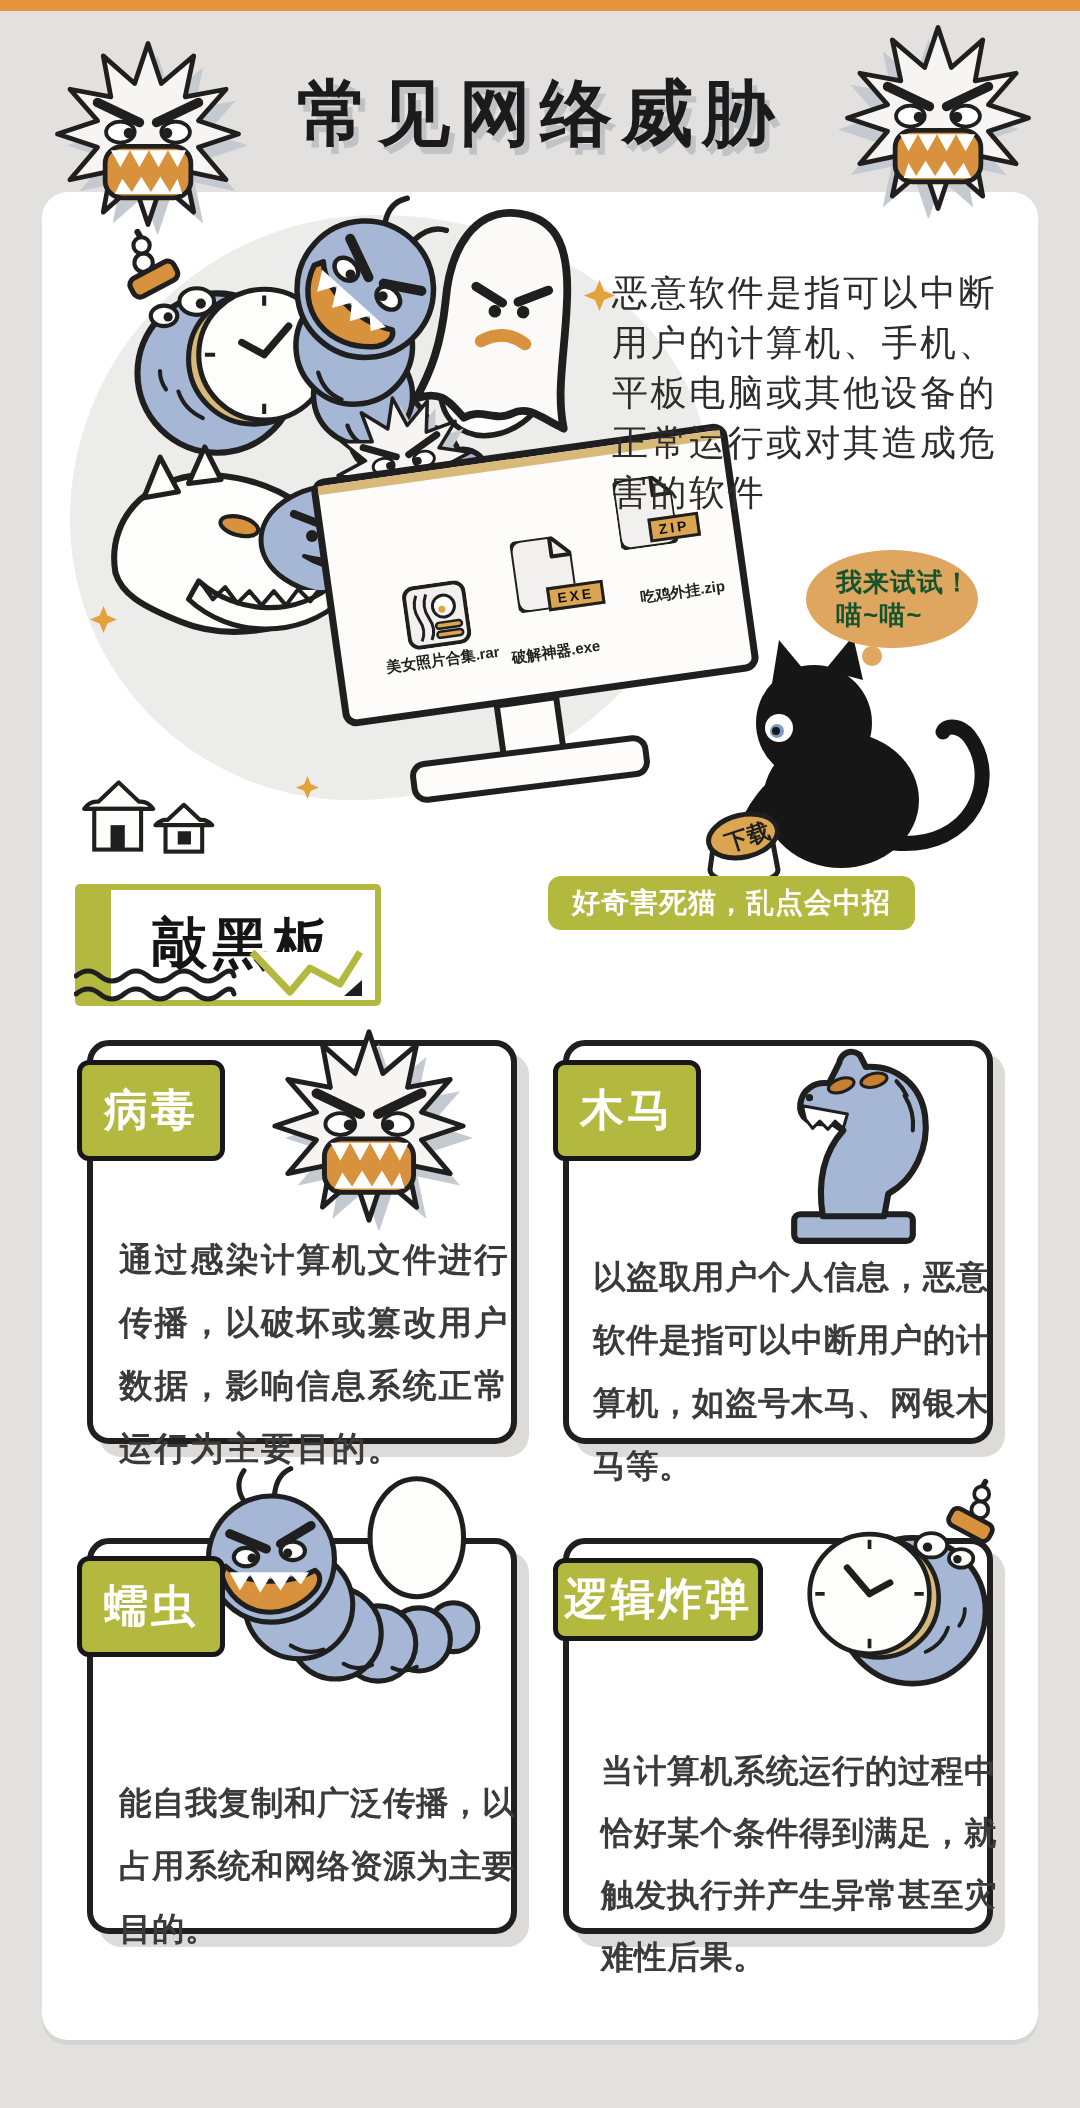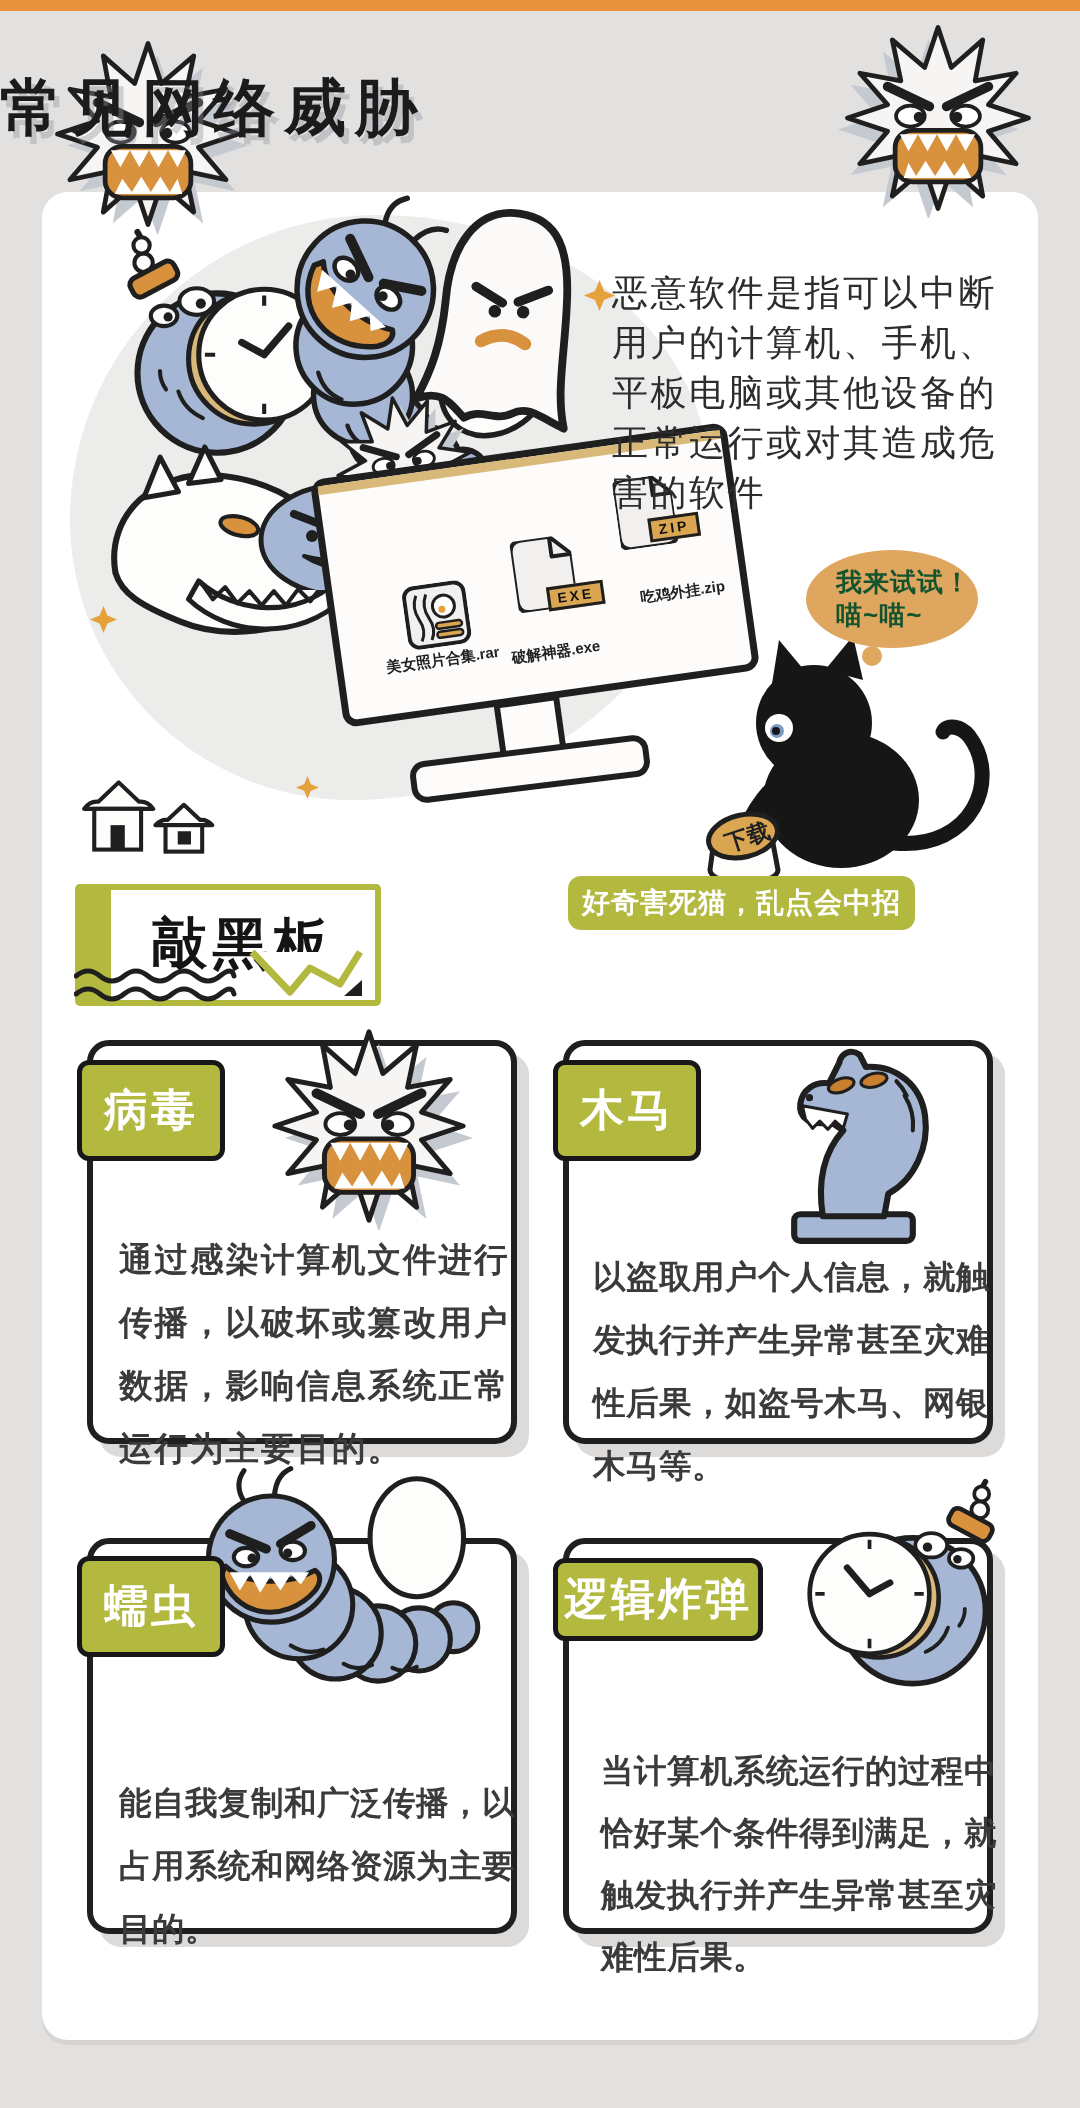--- a/index.html
+++ b/index.html
@@ -8,22 +8,22 @@
     background:#e3e1df;
     font-family:"Liberation Sans","DejaVu Sans",sans-serif;
     -webkit-font-smoothing:antialiased;
   }
   .abs{position:absolute;}
 
   
   .top-band{left:0;top:0;width:1080px;height:11px;background:#e8923b;z-index:9;}
   .header{left:0;top:0;width:1080px;height:260px;z-index:5;}
   .page-title{
-    left:0;top:66px;width:1080px;
-    font-size:62px;font-weight:900;color:#1b1b1b;letter-spacing:9px;
+    left:0;top:66px;width:1080px;text-align:center;
+    font-size:72px;font-weight:900;color:#1b1b1b;letter-spacing:9px;
     text-shadow:5px 7px 0 rgba(140,145,155,.38);
   }
   .burst-left{left:48px;top:34px;width:200px;height:200px;}
   .burst-right{left:838px;top:18px;width:200px;height:200px;transform:scaleX(-1);}
 
   
   .panel{
     left:42px;top:192px;width:996px;height:1848px;background:#ffffff;
     border-radius:26px;z-index:1;box-shadow:0 5px 0 #d6d4d2;
   }
@@ -56,22 +56,22 @@
 
   .file-label{
     position:absolute;font-size:15px;font-weight:800;color:#222;text-align:center;letter-spacing:0;
   }
   .badge-tag{
     position:absolute;background:#dba652;border:3px solid #1f1f1f;color:#101010;
     font-size:14px;font-weight:900;letter-spacing:3px;padding:1px 7px;
   }
 
   .caption-pill{
-    left:568px;top:876px;background:#b2b93e;border-radius:13px;z-index:7;
-    color:#ffffff;font-weight:800;font-size:28px;letter-spacing:1px;padding:8px 14px;
+    left:548px;top:876px;background:#b2b93e;border-radius:13px;z-index:7;
+    color:#ffffff;font-weight:800;font-size:28px;letter-spacing:1px;padding:8px 24px;
   }
 
   
   .board-badge{
     left:75px;top:840px;width:306px;height:122px;background:#ffffff;
     border:6px solid #b2b93e;border-radius:5px;z-index:6;box-sizing:border-box;margin-top:44px;
   }
   .board-bar{position:absolute;left:0;top:0;bottom:0;width:30px;background:#b2b93e;}
   .board-text{
     position:absolute;left:30px;right:0;top:0;bottom:0;display:flex;align-items:center;justify-content:center;
@@ -355,21 +355,21 @@
       <use href="#sym-starburst"></use>
     </svg>
   <div class="card-text">通过感染计算机文件进行传播，以破坏或篡改用户数据，影响信息系统正常运行为主要目的。</div>
 </div>
 
 <div class="card c2">
   <div class="card-label">木马</div>
   <svg class="card-illu">
       <use href="#sym-knight"></use>
     </svg>
-  <div class="card-text">以盗取用户个人信息，就触发执行并产生异常甚至灾难性后果，如盗号木马、网银木马等。</div>
+  <div class="card-text">以盗取用户个人信息，恶意软件是指可以中断用户的计算机，如盗号木马、网银木马等。</div>
 </div>
 
 <div class="card c3">
   <div class="card-label">蠕虫</div>
   <svg class="card-illu">
       <use href="#sym-worm"></use>
     </svg>
   <div class="card-text">能自我复制和广泛传播，以占用系统和网络资源为主要目的。</div>
 </div>
 

